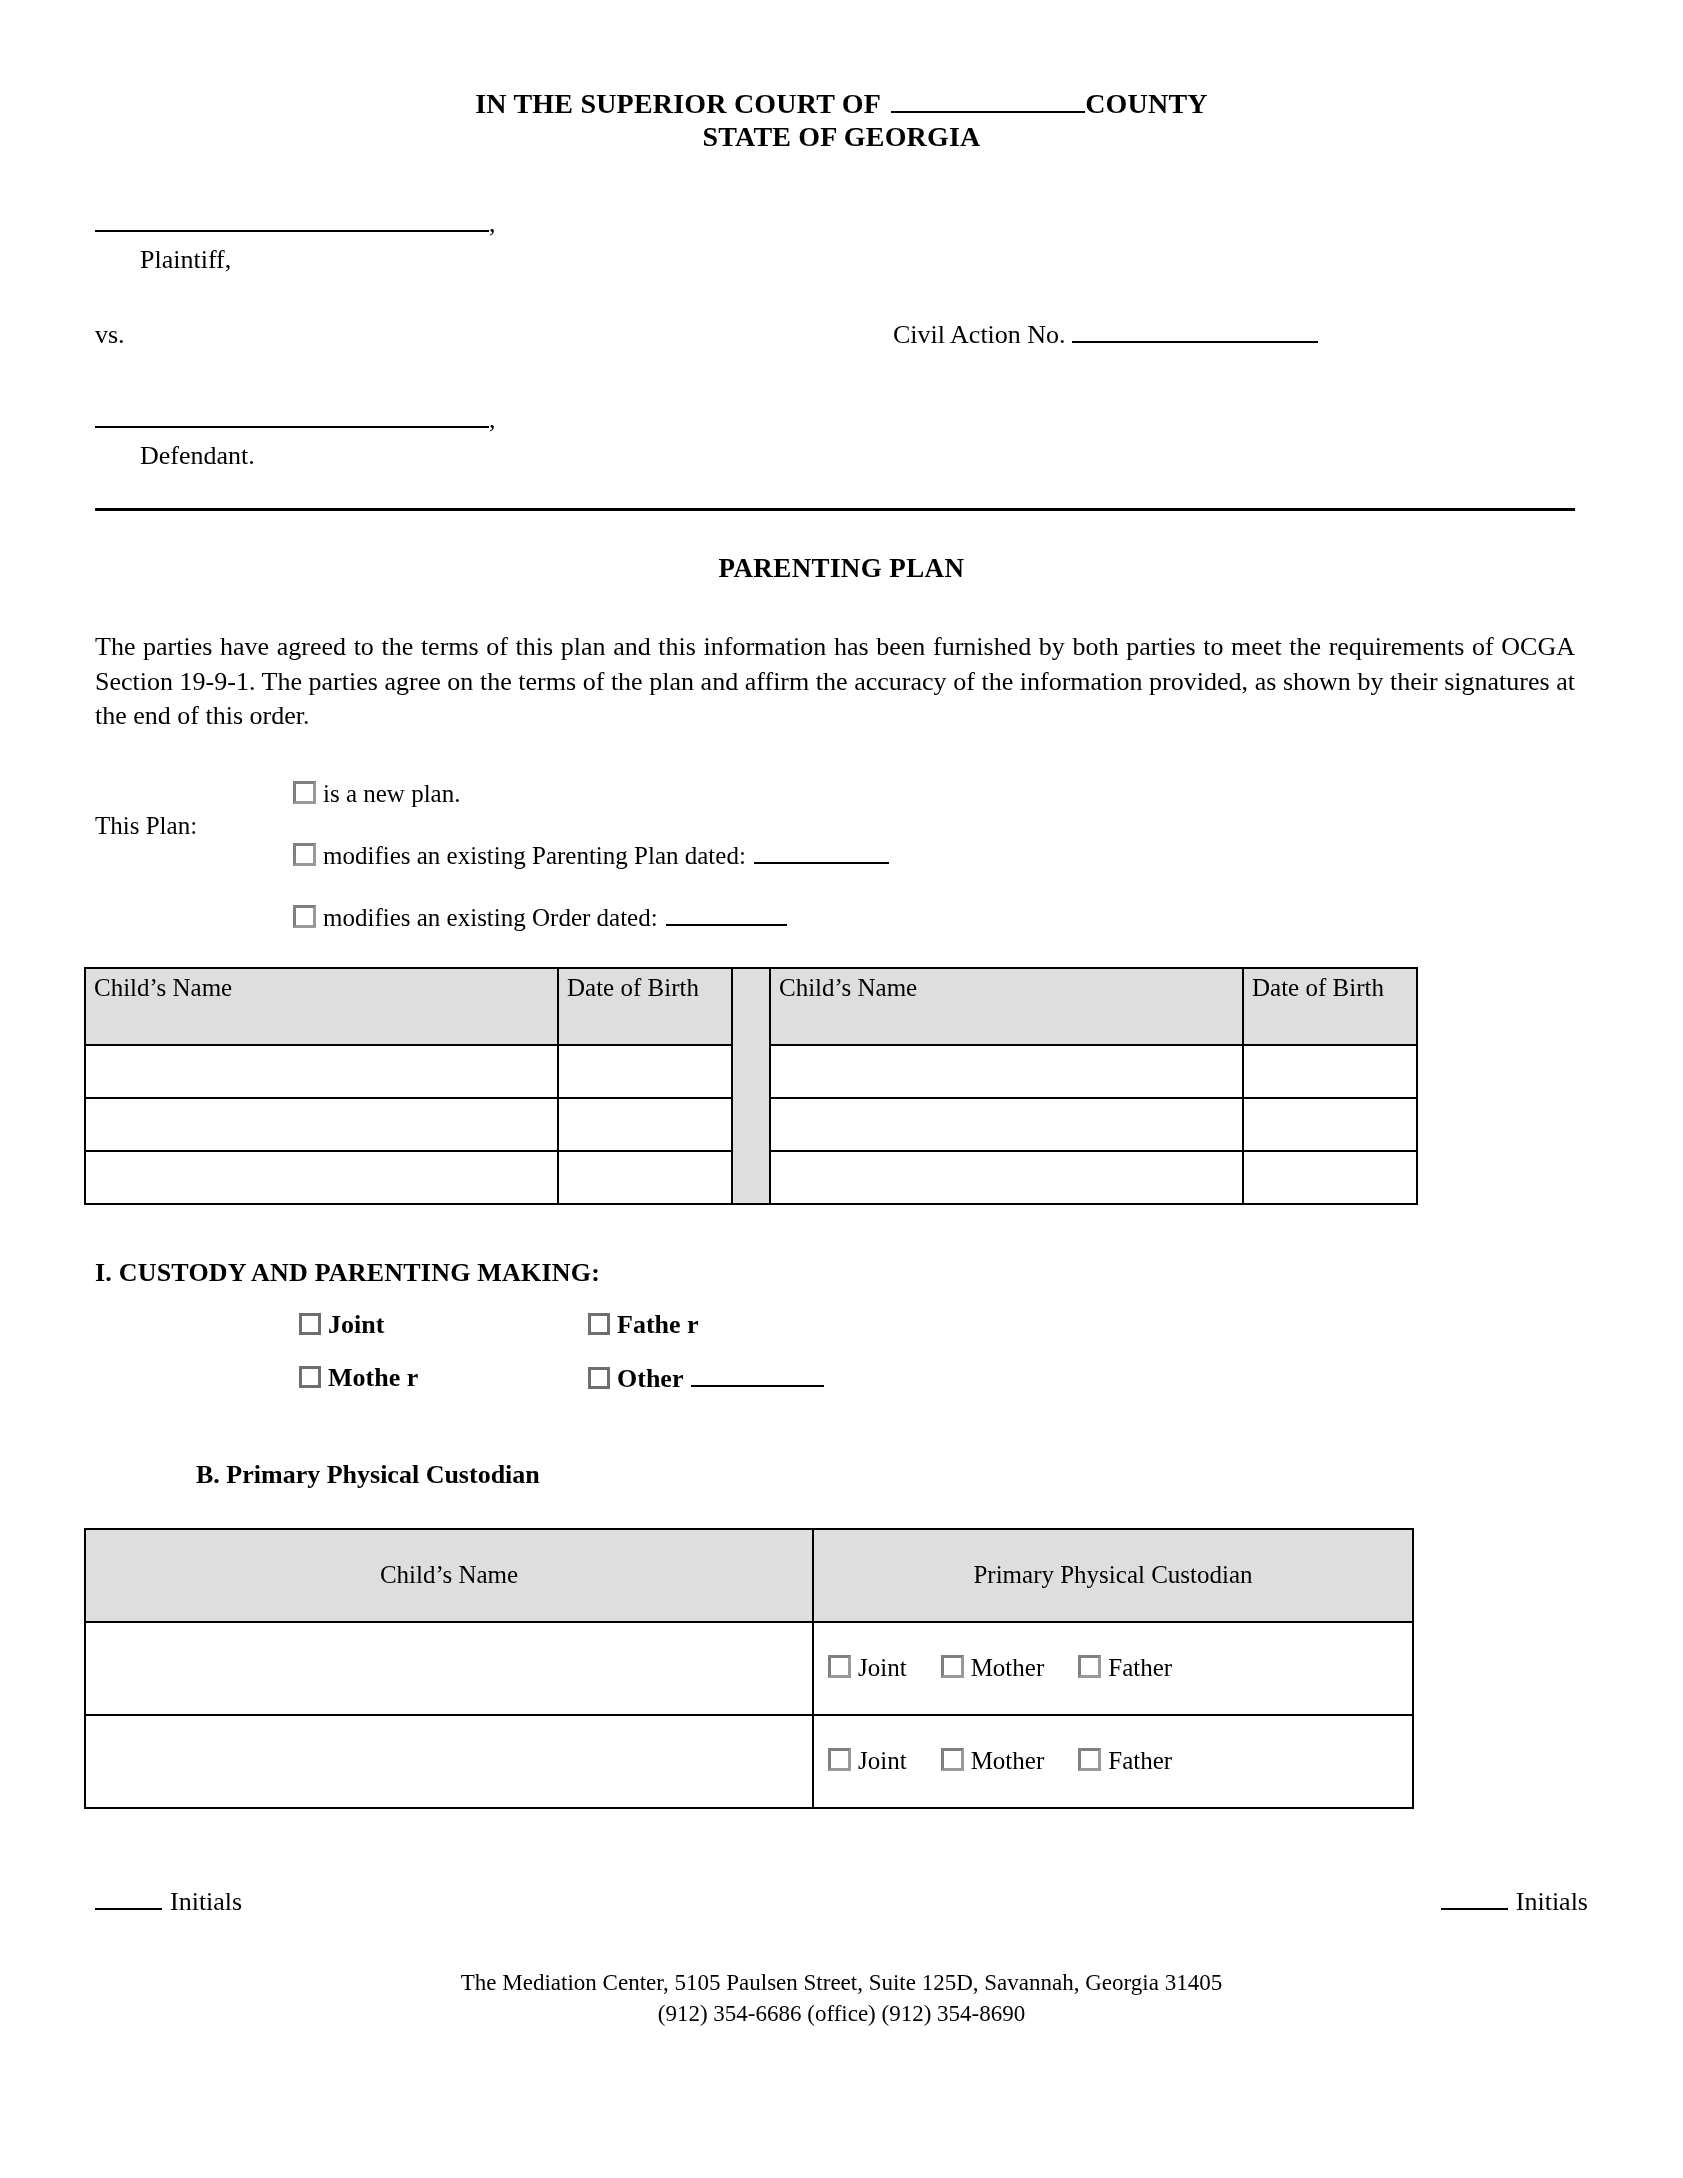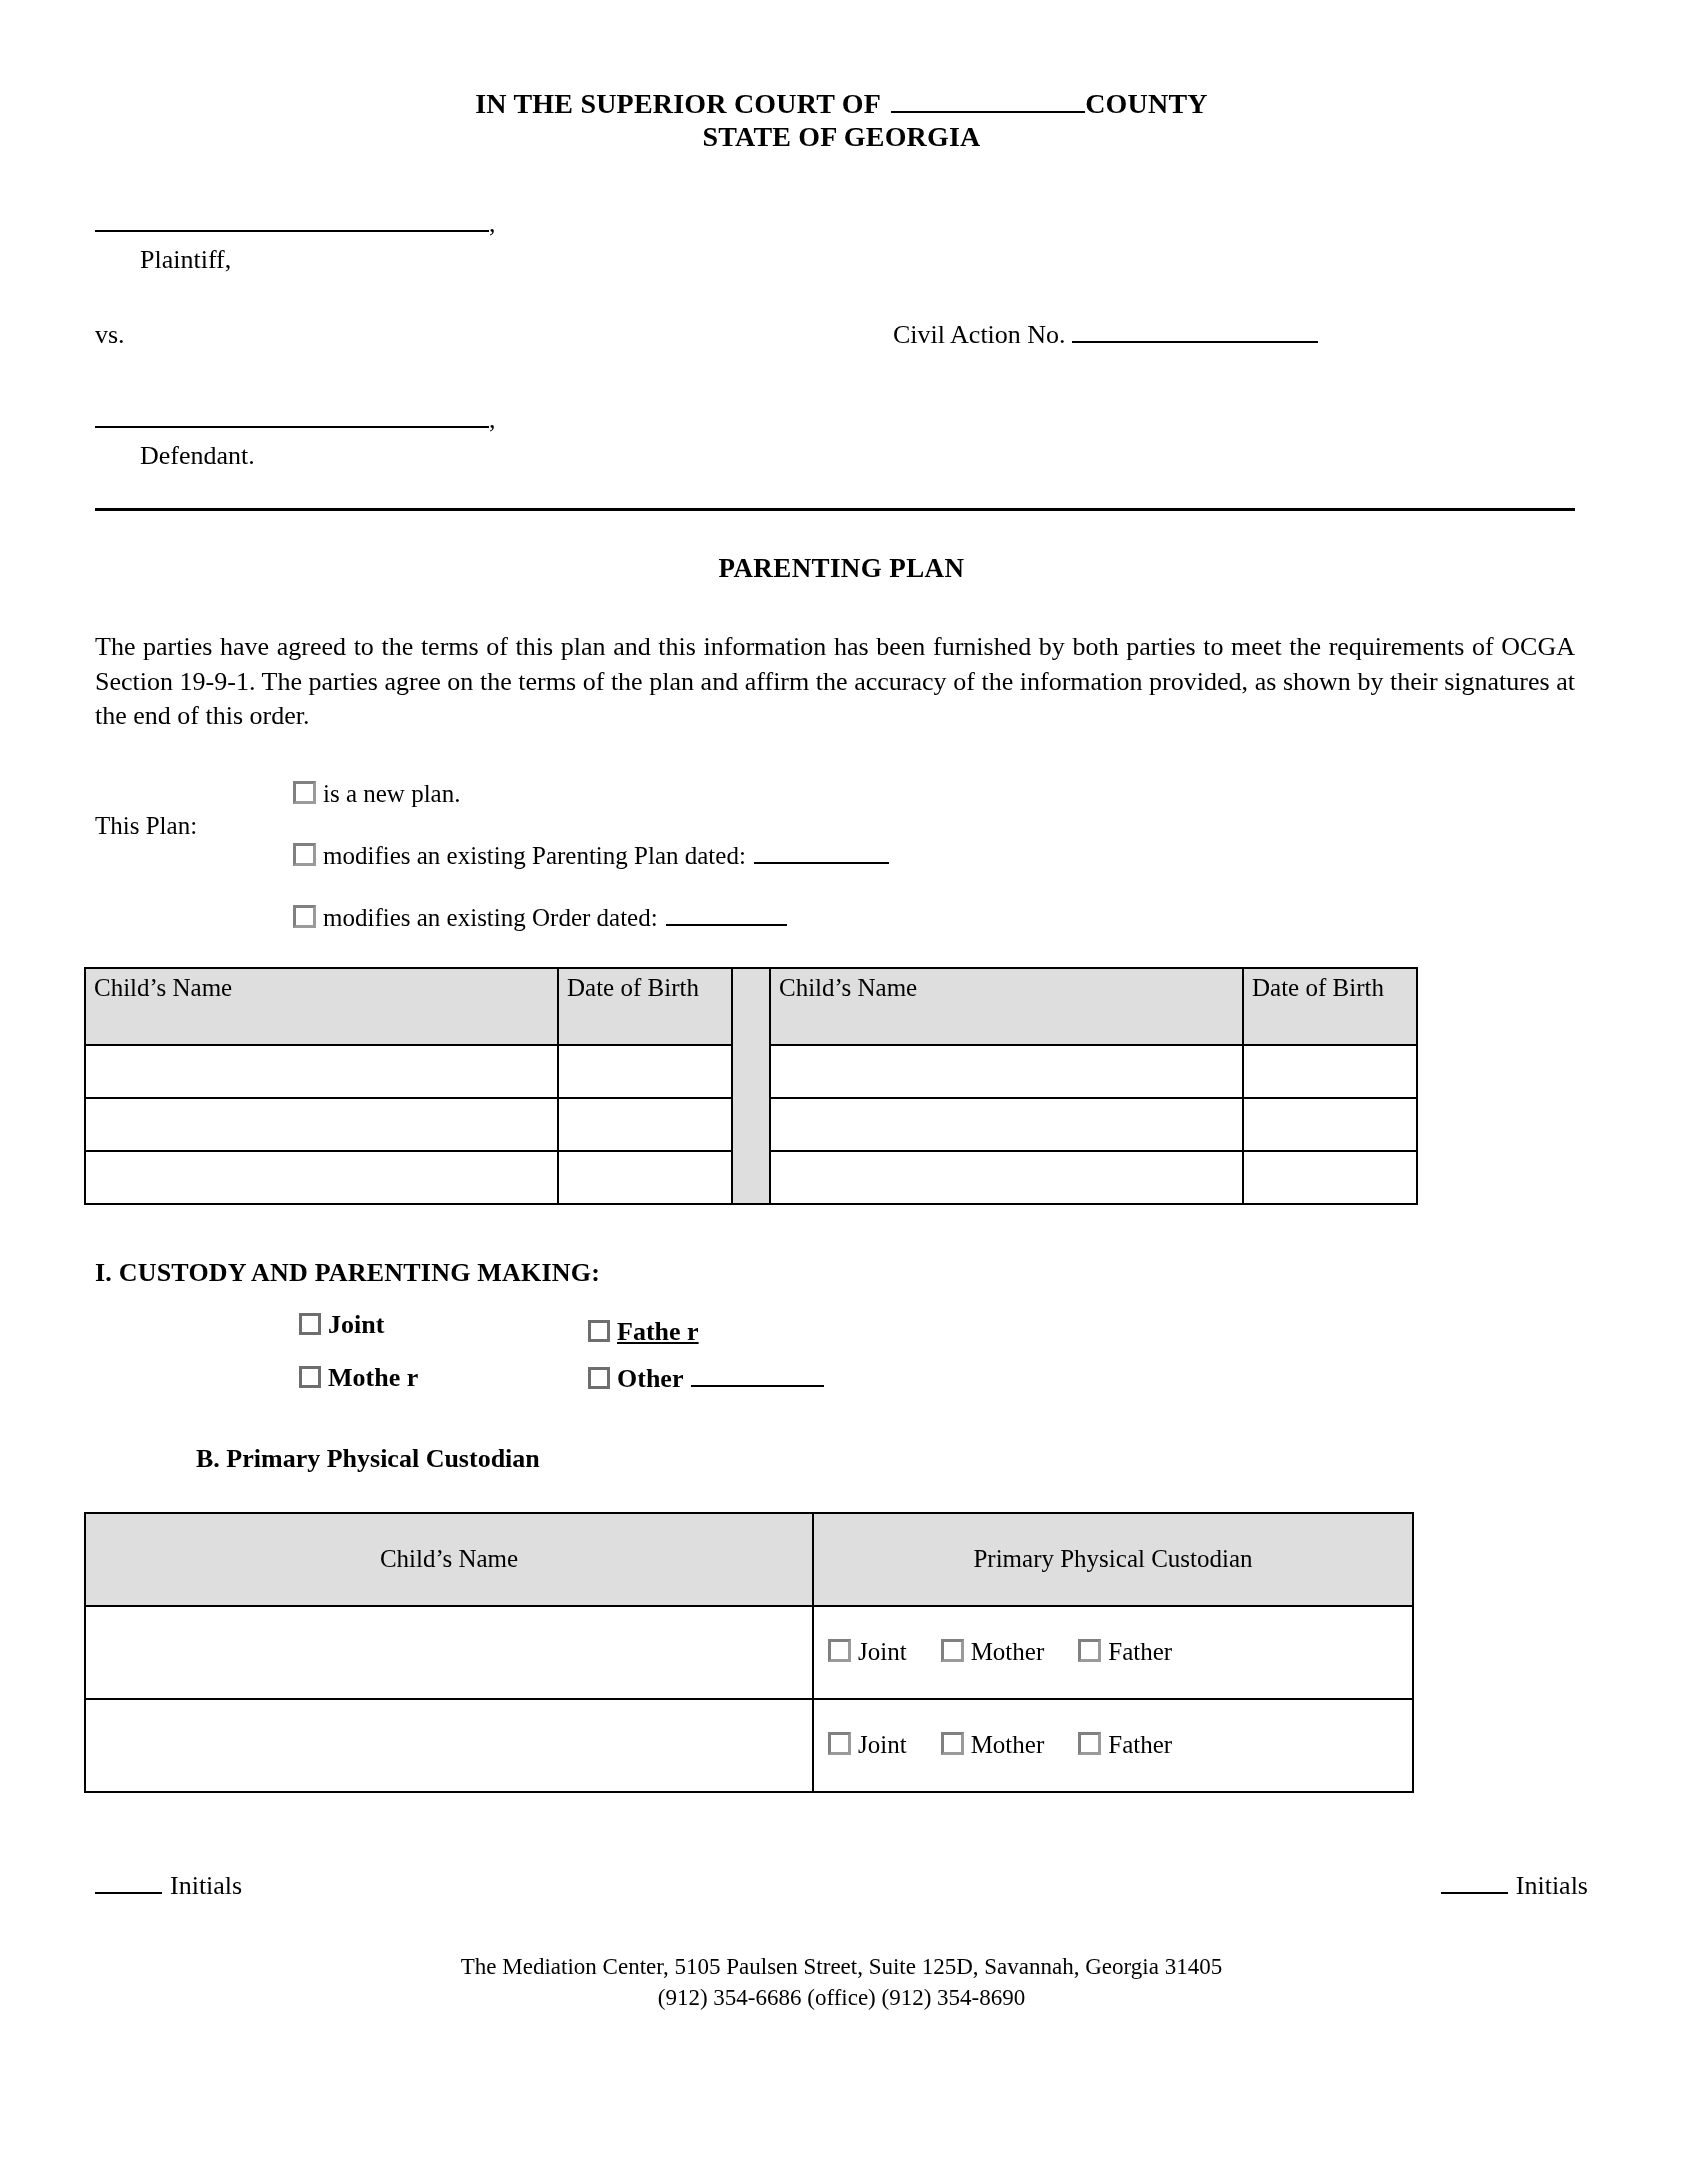--- a/index.html
+++ b/index.html
@@ -178,36 +178,36 @@
     font-weight: bold;
     font-size: 26px;
     margin: 53px 0 0 95px;
     letter-spacing: 0.2px;
   }
   .sub-head {
     font-weight: bold;
     font-size: 26px;
     margin: 48px 0 0 196px;
   }
-  .sub-head.b { margin-top: 29px; }
+  .sub-head.b { margin-top: 45px; }
 
   
   .lc-block {
     position: relative;
     height: 105px;
     margin-top: 22px;
     font-size: 26px;
     font-weight: bold;
   }
   .lc {
     position: absolute;
     white-space: nowrap;
   }
   .lc-joint  { left: 299px; top: 0; }
-  .lc-father { left: 588px; top: 7px; text-decoration: underline; }
+  .lc-father { left: 588px; top: 0; }
   .lc-mother { left: 299px; top: 53px; }
   .lc-other  { left: 588px; top: 53px; }
 
   
   .cust-table-wrap { margin: 38px 0 0 84px; }
   table.cust {
     border-collapse: collapse;
     table-layout: fixed;
     width: 1280px;
     font-size: 25px;

